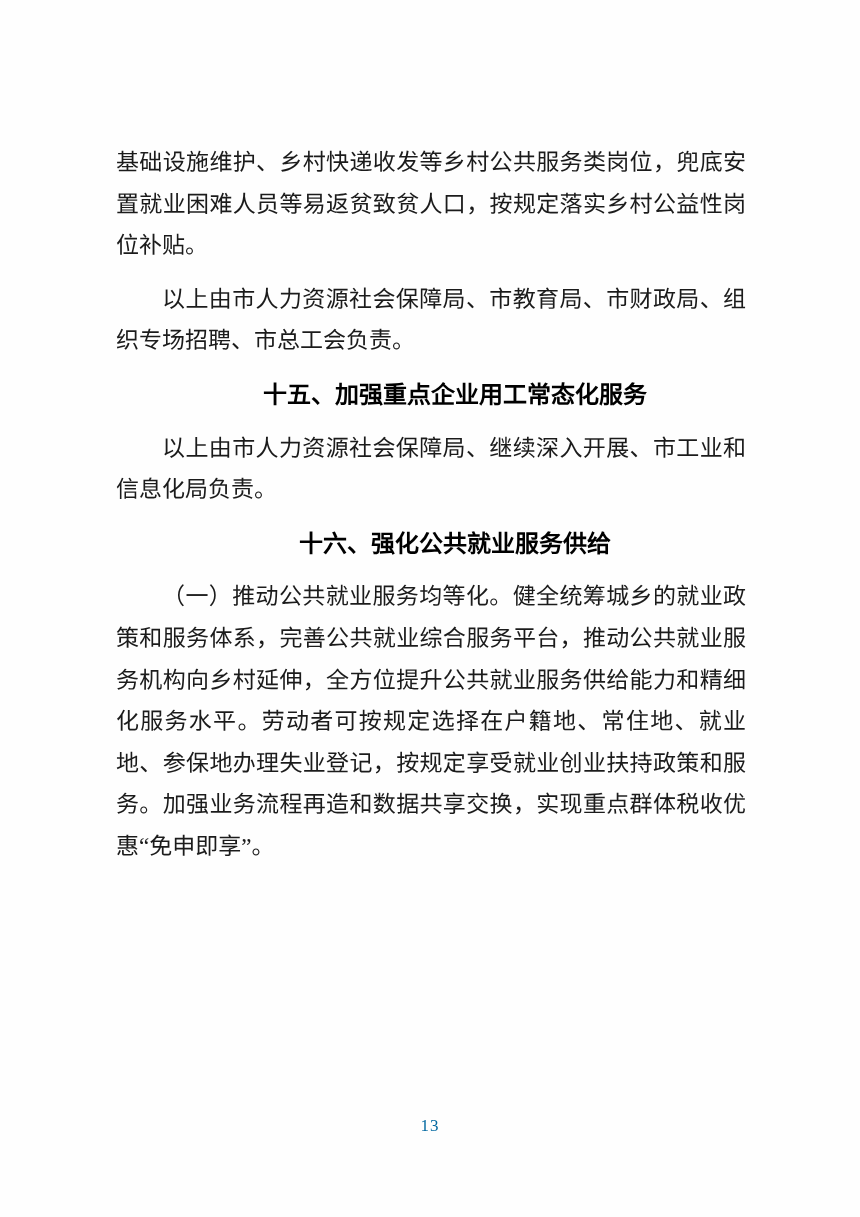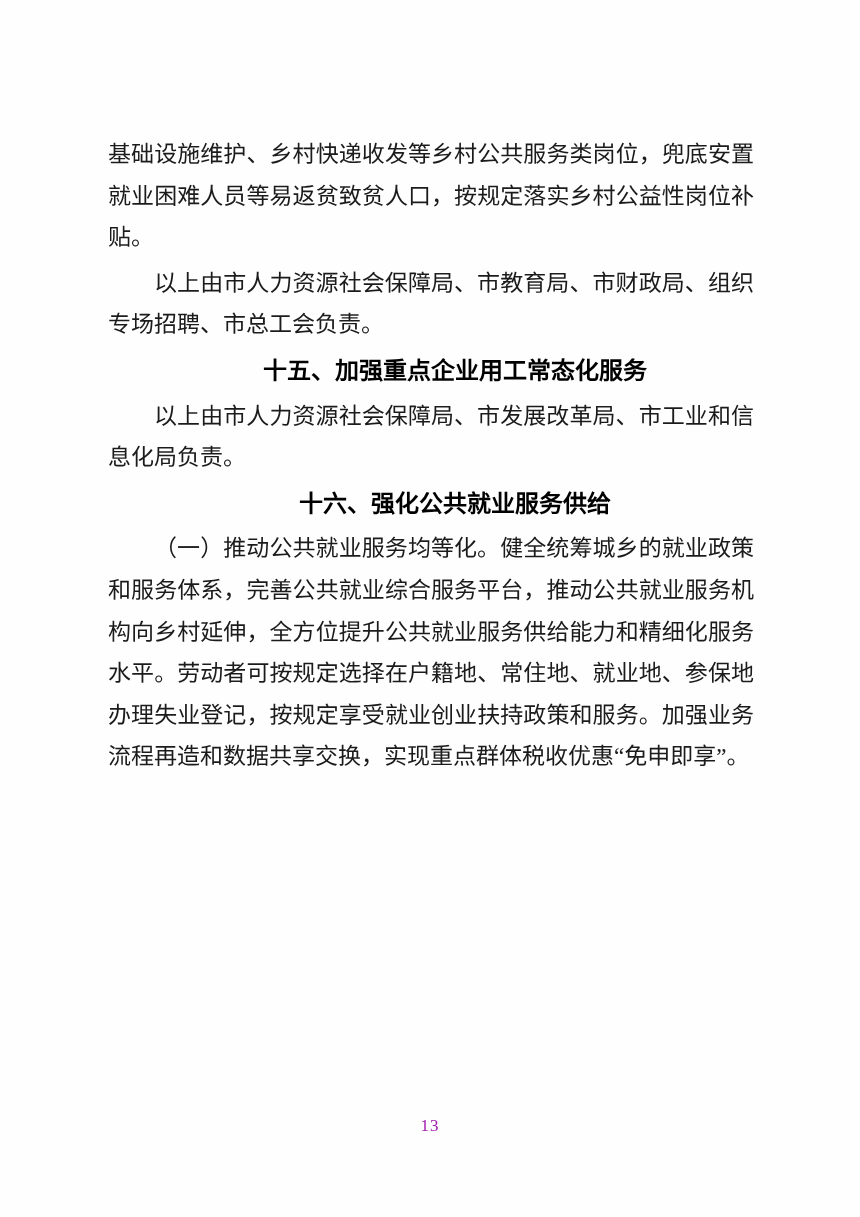--- a/index.html
+++ b/index.html
@@ -19,21 +19,21 @@
     position: absolute;
     left: 104px;
     top: 130px;
     width: 654px;
     color: #1b1b1b;
     font-family: "Liberation Serif", "DejaVu Serif", serif;
     font-size: 23px;
     line-height: 41.6px;
   }
   .block {
-    margin: 4px;
+    margin: 12px;
     padding: 0;
     text-align: justify;
   }
   .block.indent {
     text-indent: 2em;
   }
   .heading {
     font-family: "Liberation Sans", "DejaVu Sans", sans-serif;
     font-weight: 700;
     font-size: 24px;
@@ -43,33 +43,33 @@
   .footer {
     position: absolute;
     left: 0;
     top: 1116px;
     width: 100%;
     text-align: center;
   }
   .page-number {
     font-family: "Liberation Serif", "DejaVu Serif", serif;
     font-size: 17px;
-    color: #a21caf;
+    color: #0369a1;
     letter-spacing: 1px;
   }
 </style>
 </head>
 <body>
 
 <div class="page">
   <div class="content">
     <p class="block">基础设施维护、乡村快递收发等乡村公共服务类岗位，兜底安置就业困难人员等易返贫致贫人口，按规定落实乡村公益性岗位补贴。</p>
     <p class="block indent">以上由市人力资源社会保障局、市教育局、市财政局、组织专场招聘、市总工会负责。</p>
     <p class="block indent heading">十五、加强重点企业用工常态化服务</p>
-    <p class="block indent">以上由市人力资源社会保障局、市发展改革局、市工业和信息化局负责。</p>
+    <p class="block indent">以上由市人力资源社会保障局、继续深入开展、市工业和信息化局负责。</p>
     <p class="block indent heading">十六、强化公共就业服务供给</p>
     <p class="block indent">（一）推动公共就业服务均等化。健全统筹城乡的就业政策和服务体系，完善公共就业综合服务平台，推动公共就业服务机构向乡村延伸，全方位提升公共就业服务供给能力和精细化服务水平。劳动者可按规定选择在户籍地、常住地、就业地、参保地办理失业登记，按规定享受就业创业扶持政策和服务。加强业务流程再造和数据共享交换，实现重点群体税收优惠“免申即享”。</p>
   </div>
 
   <div class="footer">
     <span class="page-number">13</span>
   </div>
 </div>
 
 </body></html>

